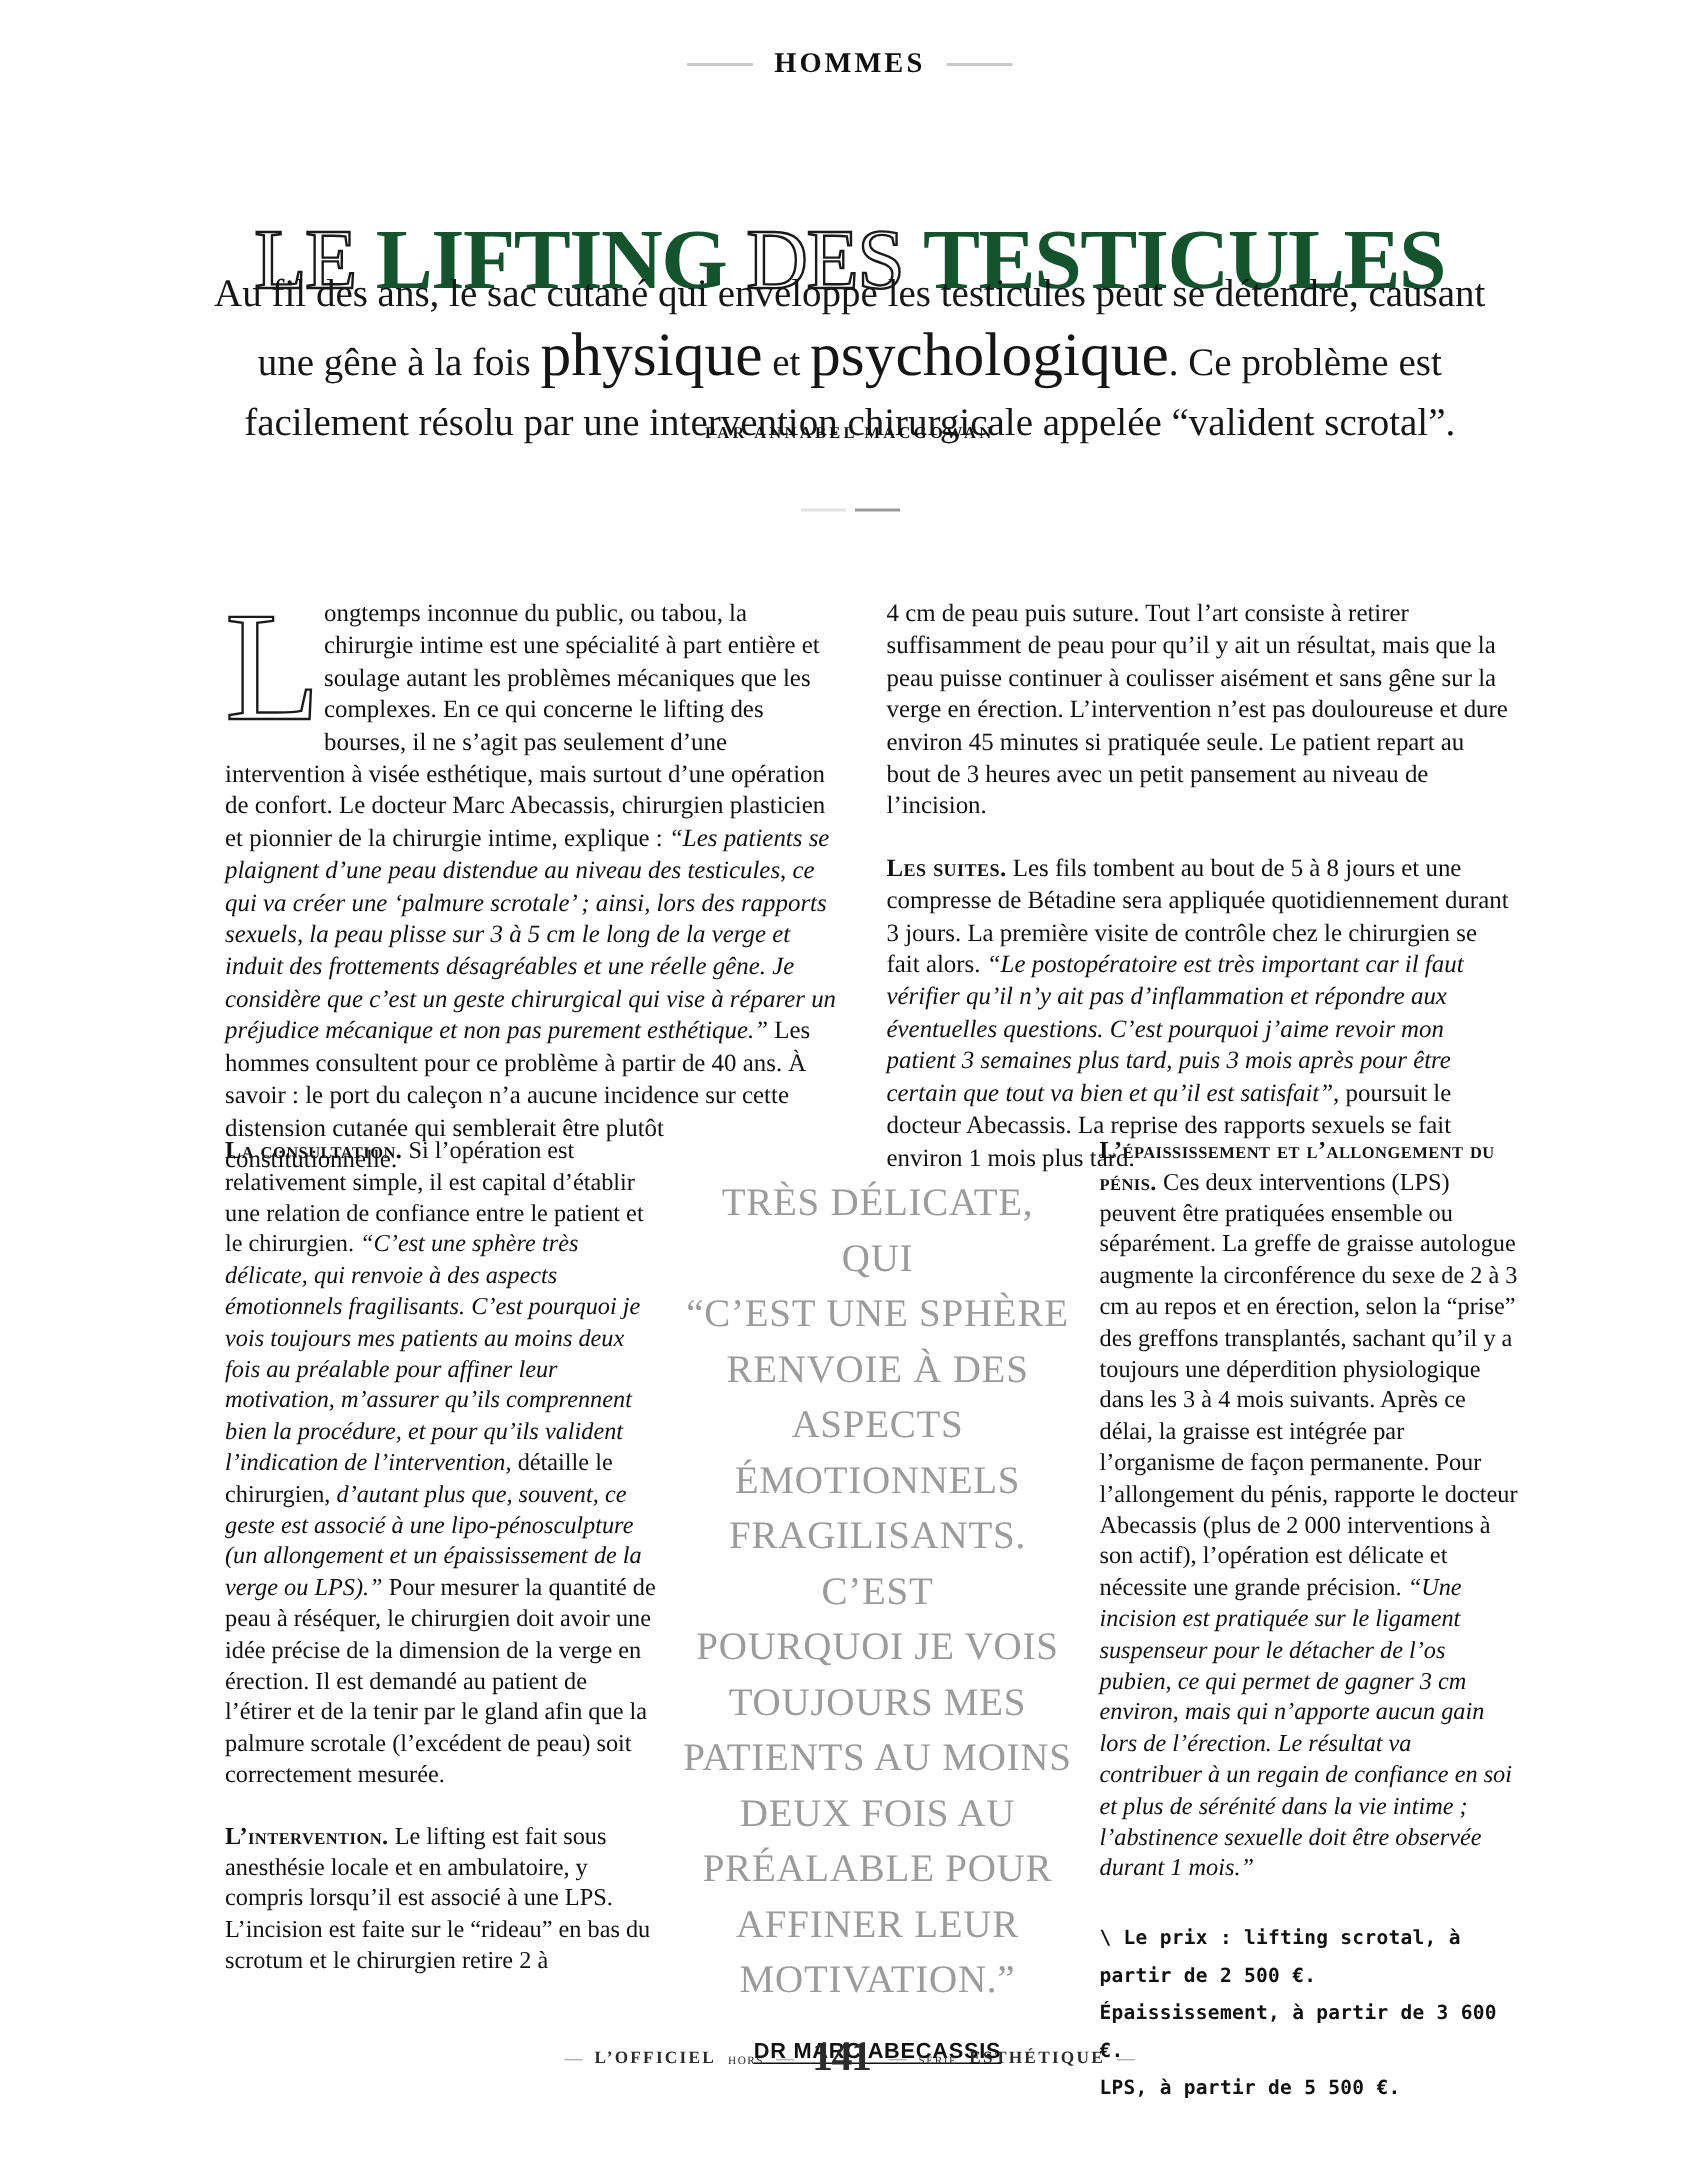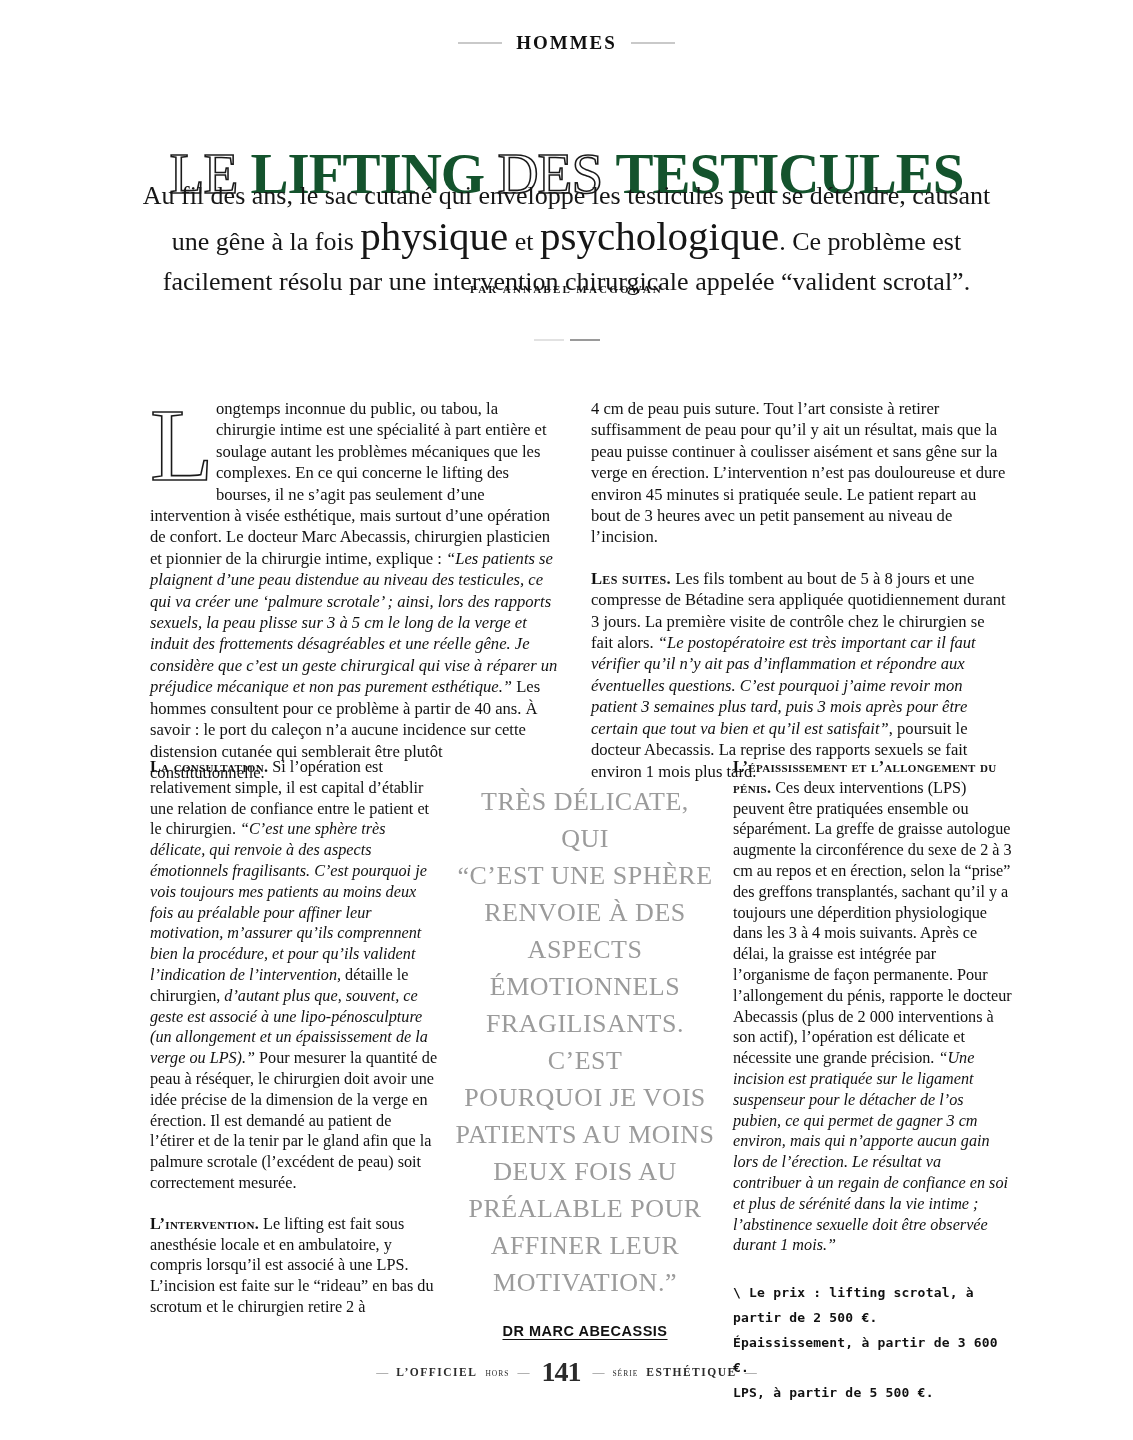--- a/index.html
+++ b/index.html
@@ -154,20 +154,21 @@
     </div>
     <div class="col-d">
       <div class="pull-quote">
           <div>TRÈS DÉLICATE, QUI</div>
           <div>“C’EST UNE SPHÈRE</div>
           <div>RENVOIE À DES</div>
           <div>ASPECTS</div>
           <div>ÉMOTIONNELS</div>
           <div>FRAGILISANTS. C’EST</div>
           <div>POURQUOI JE VOIS</div>
+          <div>TOUJOURS MES</div>
           <div>PATIENTS AU MOINS</div>
           <div>DEUX FOIS AU</div>
           <div>PRÉALABLE POUR</div>
           <div>AFFINER LEUR</div>
           <div>MOTIVATION.”</div>
         </div>
       <div class="quote-attrib">DR MARC ABECASSIS</div>
     </div>
     <div class="col-e">
       <div class="para"><span class="sc">L’épaississement et l’allongement du pénis.</span><span> Ces deux interventions (LPS) peuvent être pratiquées ensemble ou séparément. La greffe de graisse autologue augmente la circonférence du sexe de 2 à 3 cm au repos et en érection, selon la “prise” des greffons transplantés, sachant qu’il y a toujours une déperdition physiologique dans les 3 à 4 mois suivants. Après ce délai, la graisse est intégrée par l’organisme de façon permanente. Pour l’allongement du pénis, rapporte le docteur Abecassis (plus de 2 000 interventions à son actif), l’opération est délicate et nécessite une grande précision. </span><span class="i">“Une incision est pratiquée sur le ligament suspenseur pour le détacher de l’os pubien, ce qui permet de gagner 3 cm environ, mais qui n’apporte aucun gain lors de l’érection. Le résultat va contribuer à un regain de confiance en soi et plus de sérénité dans la vie intime ; l’abstinence sexuelle doit être observée durant 1 mois.”</span></div>

